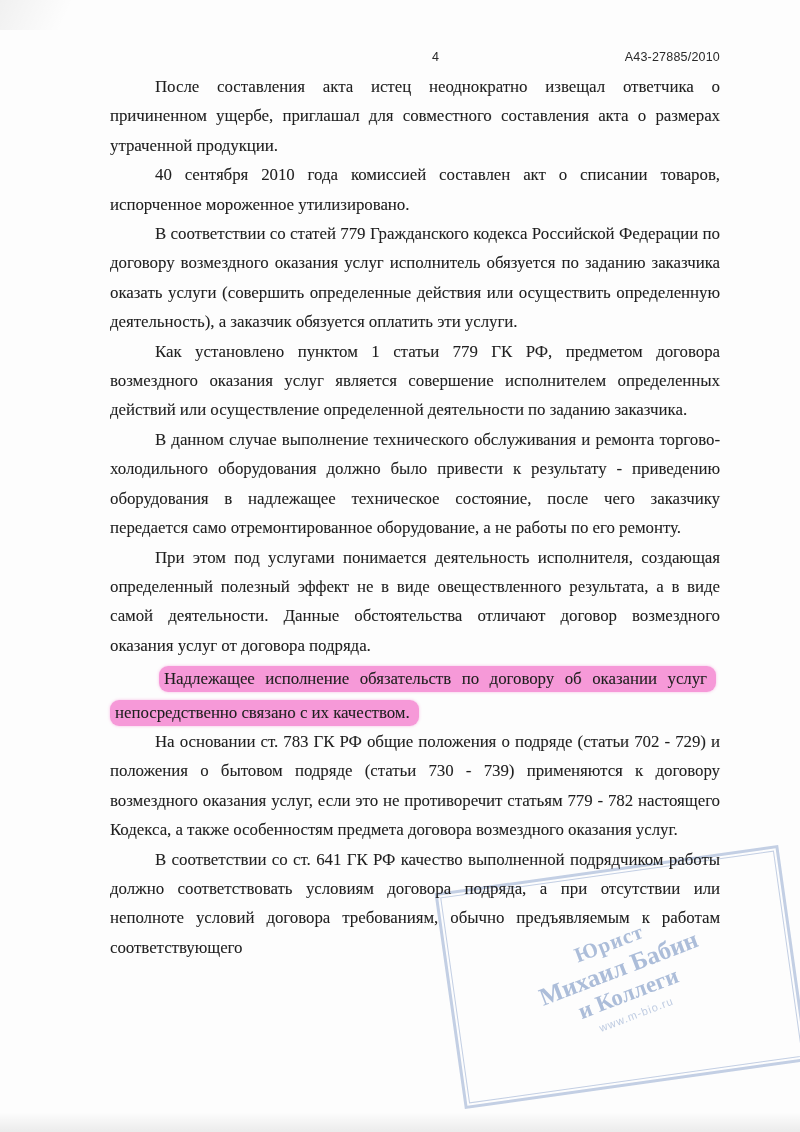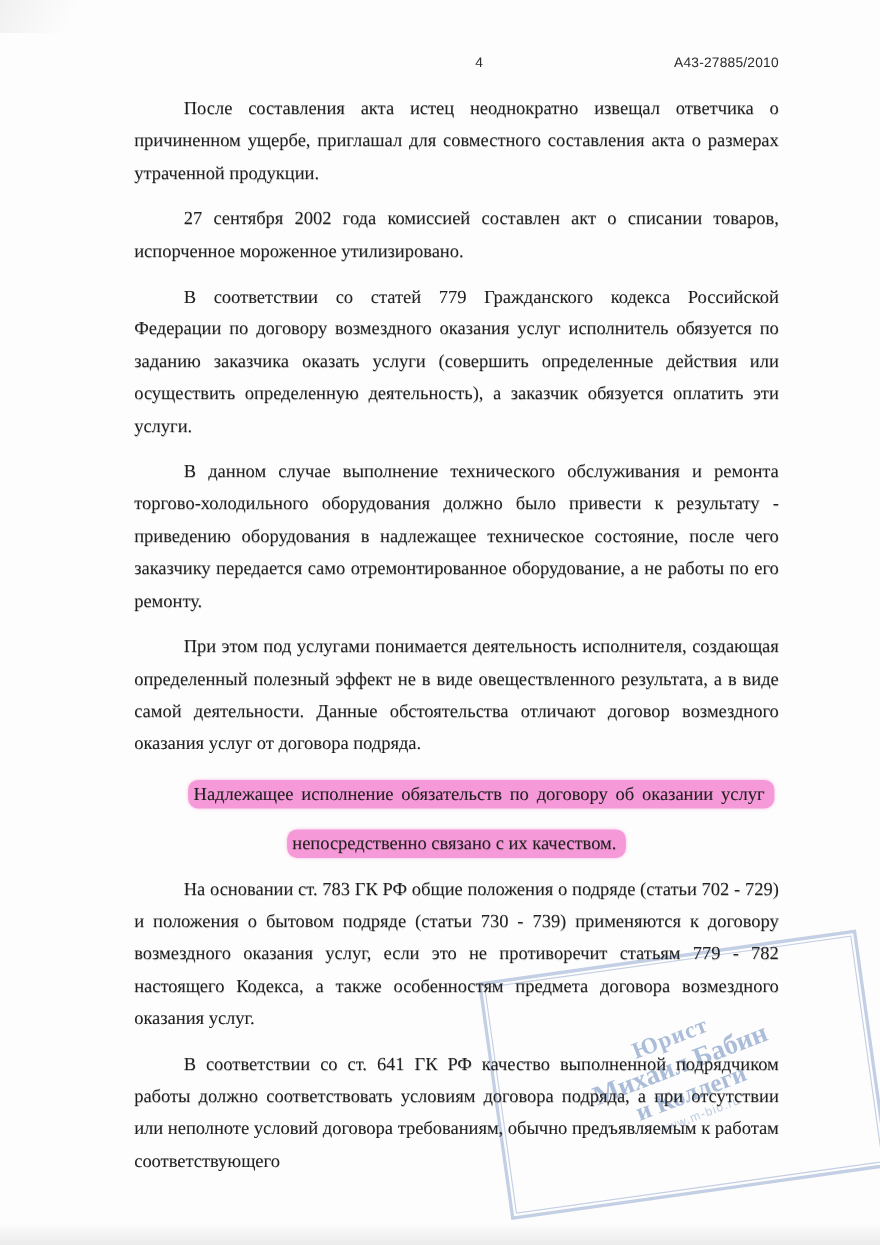--- a/index.html
+++ b/index.html
@@ -21,31 +21,31 @@
     content:""; position:absolute; left:0; right:0; bottom:0; height:20px;
     background:linear-gradient(180deg, rgba(0,0,0,0) 0%, rgba(0,0,0,0.07) 100%);
     pointer-events:none;
   }
   .header {
     position:absolute; top:50px; left:110px; right:80px; height:18px;
     font-family:"Liberation Sans", sans-serif;
     font-size:12.5px; color:#2a2a2a; z-index:2;
   }
   .page-num  { position:absolute; left:322px; top:0; }
-  .case-num  { position:absolute; right:12px; top:0; letter-spacing:0.2px; }
+  .case-num  { position:absolute; right:0; top:0; letter-spacing:0.2px; }
 
   .content {
     position:absolute; top:72px; left:110px; width:610px; z-index:2;
     font-size:16.8px; line-height:29.4px;
     text-shadow:0.3px 0.3px 0.4px rgba(60,60,60,0.30);
   }
-  .para { text-align:justify; text-indent:45px; margin:12px; }
+  .para { text-align:justify; text-indent:45px; margin:0; }
 
-  .hl-first  { text-align:justify; text-align-last:justify; text-indent:45px; margin:16px; }
-  .hl-second { text-align:center; text-indent:0; margin:0; }
+  .hl-first  { text-align:justify; text-align-last:justify; text-indent:45px; margin:4px; }
+  .hl-second { text-align:left; text-indent:0; margin:0; }
   .hl {
     background:rgba(242,104,197,0.68);
     border-radius:9px;
     padding:3px 9px 4px 5px;
     box-shadow:0 0 3px rgba(242,104,197,0.45);
     -webkit-box-decoration-break:clone;
     box-decoration-break:clone;
   }
 
   
@@ -91,22 +91,23 @@
         <div class="stamp-line-1">Юрист</div>
         <div class="stamp-line-2">Михаил Бабин</div>
         <div class="stamp-line-3">и Коллеги</div>
         <div class="stamp-url">www.m-bio.ru</div>
       </div>
     </div>
   </div>
 
   <div class="content">
     <p class="para">После составления акта истец неоднократно извещал ответчика о причиненном ущербе, приглашал для совместного составления акта о размерах утраченной продукции.</p>
-    <p class="para">27 сентября 2002 года комиссией составлен акт о списании товаров, испорченное мороженное утилизировано.</p>
+    <p class="para">40 сентября 2010 года комиссией составлен акт о списании товаров, испорченное мороженное утилизировано.</p>
     <p class="para">В соответствии со статей 779 Гражданского кодекса Российской Федерации по договору возмездного оказания услуг исполнитель обязуется по заданию заказчика оказать услуги (совершить определенные действия или осуществить определенную деятельность), а заказчик обязуется оплатить эти услуги.</p>
+    <p class="para">Как установлено пунктом 1 статьи 779 ГК РФ, предметом договора возмездного оказания услуг является совершение исполнителем определенных действий или осуществление определенной деятельности по заданию заказчика.</p>
     <p class="para">В данном случае выполнение технического обслуживания и ремонта торгово-холодильного оборудования должно было привести к результату - приведению оборудования в надлежащее техническое состояние, после чего заказчику передается само отремонтированное оборудование, а не работы по его ремонту.</p>
     <p class="para">При этом под услугами понимается деятельность исполнителя, создающая определенный полезный эффект не в виде овеществленного результата, а в виде самой деятельности. Данные обстоятельства отличают договор возмездного оказания услуг от договора подряда.</p>
 
     <div>
       <p class="hl-first"><span class="hl">Надлежащее исполнение обязательств по договору об оказании услуг</span></p>
       <p class="hl-second"><span class="hl">непосредственно связано с их качеством.</span></p>
     </div>
 
     <p class="para">На основании ст. 783 ГК РФ общие положения о подряде (статьи 702 - 729) и положения о бытовом подряде (статьи 730 - 739) применяются к договору возмездного оказания услуг, если это не противоречит статьям 779 - 782 настоящего Кодекса, а также особенностям предмета договора возмездного оказания услуг.</p>
     <p class="para">В соответствии со ст. 641 ГК РФ качество выполненной подрядчиком работы должно соответствовать условиям договора подряда, а при отсутствии или неполноте условий договора требованиям, обычно предъявляемым к работам соответствующего</p>

